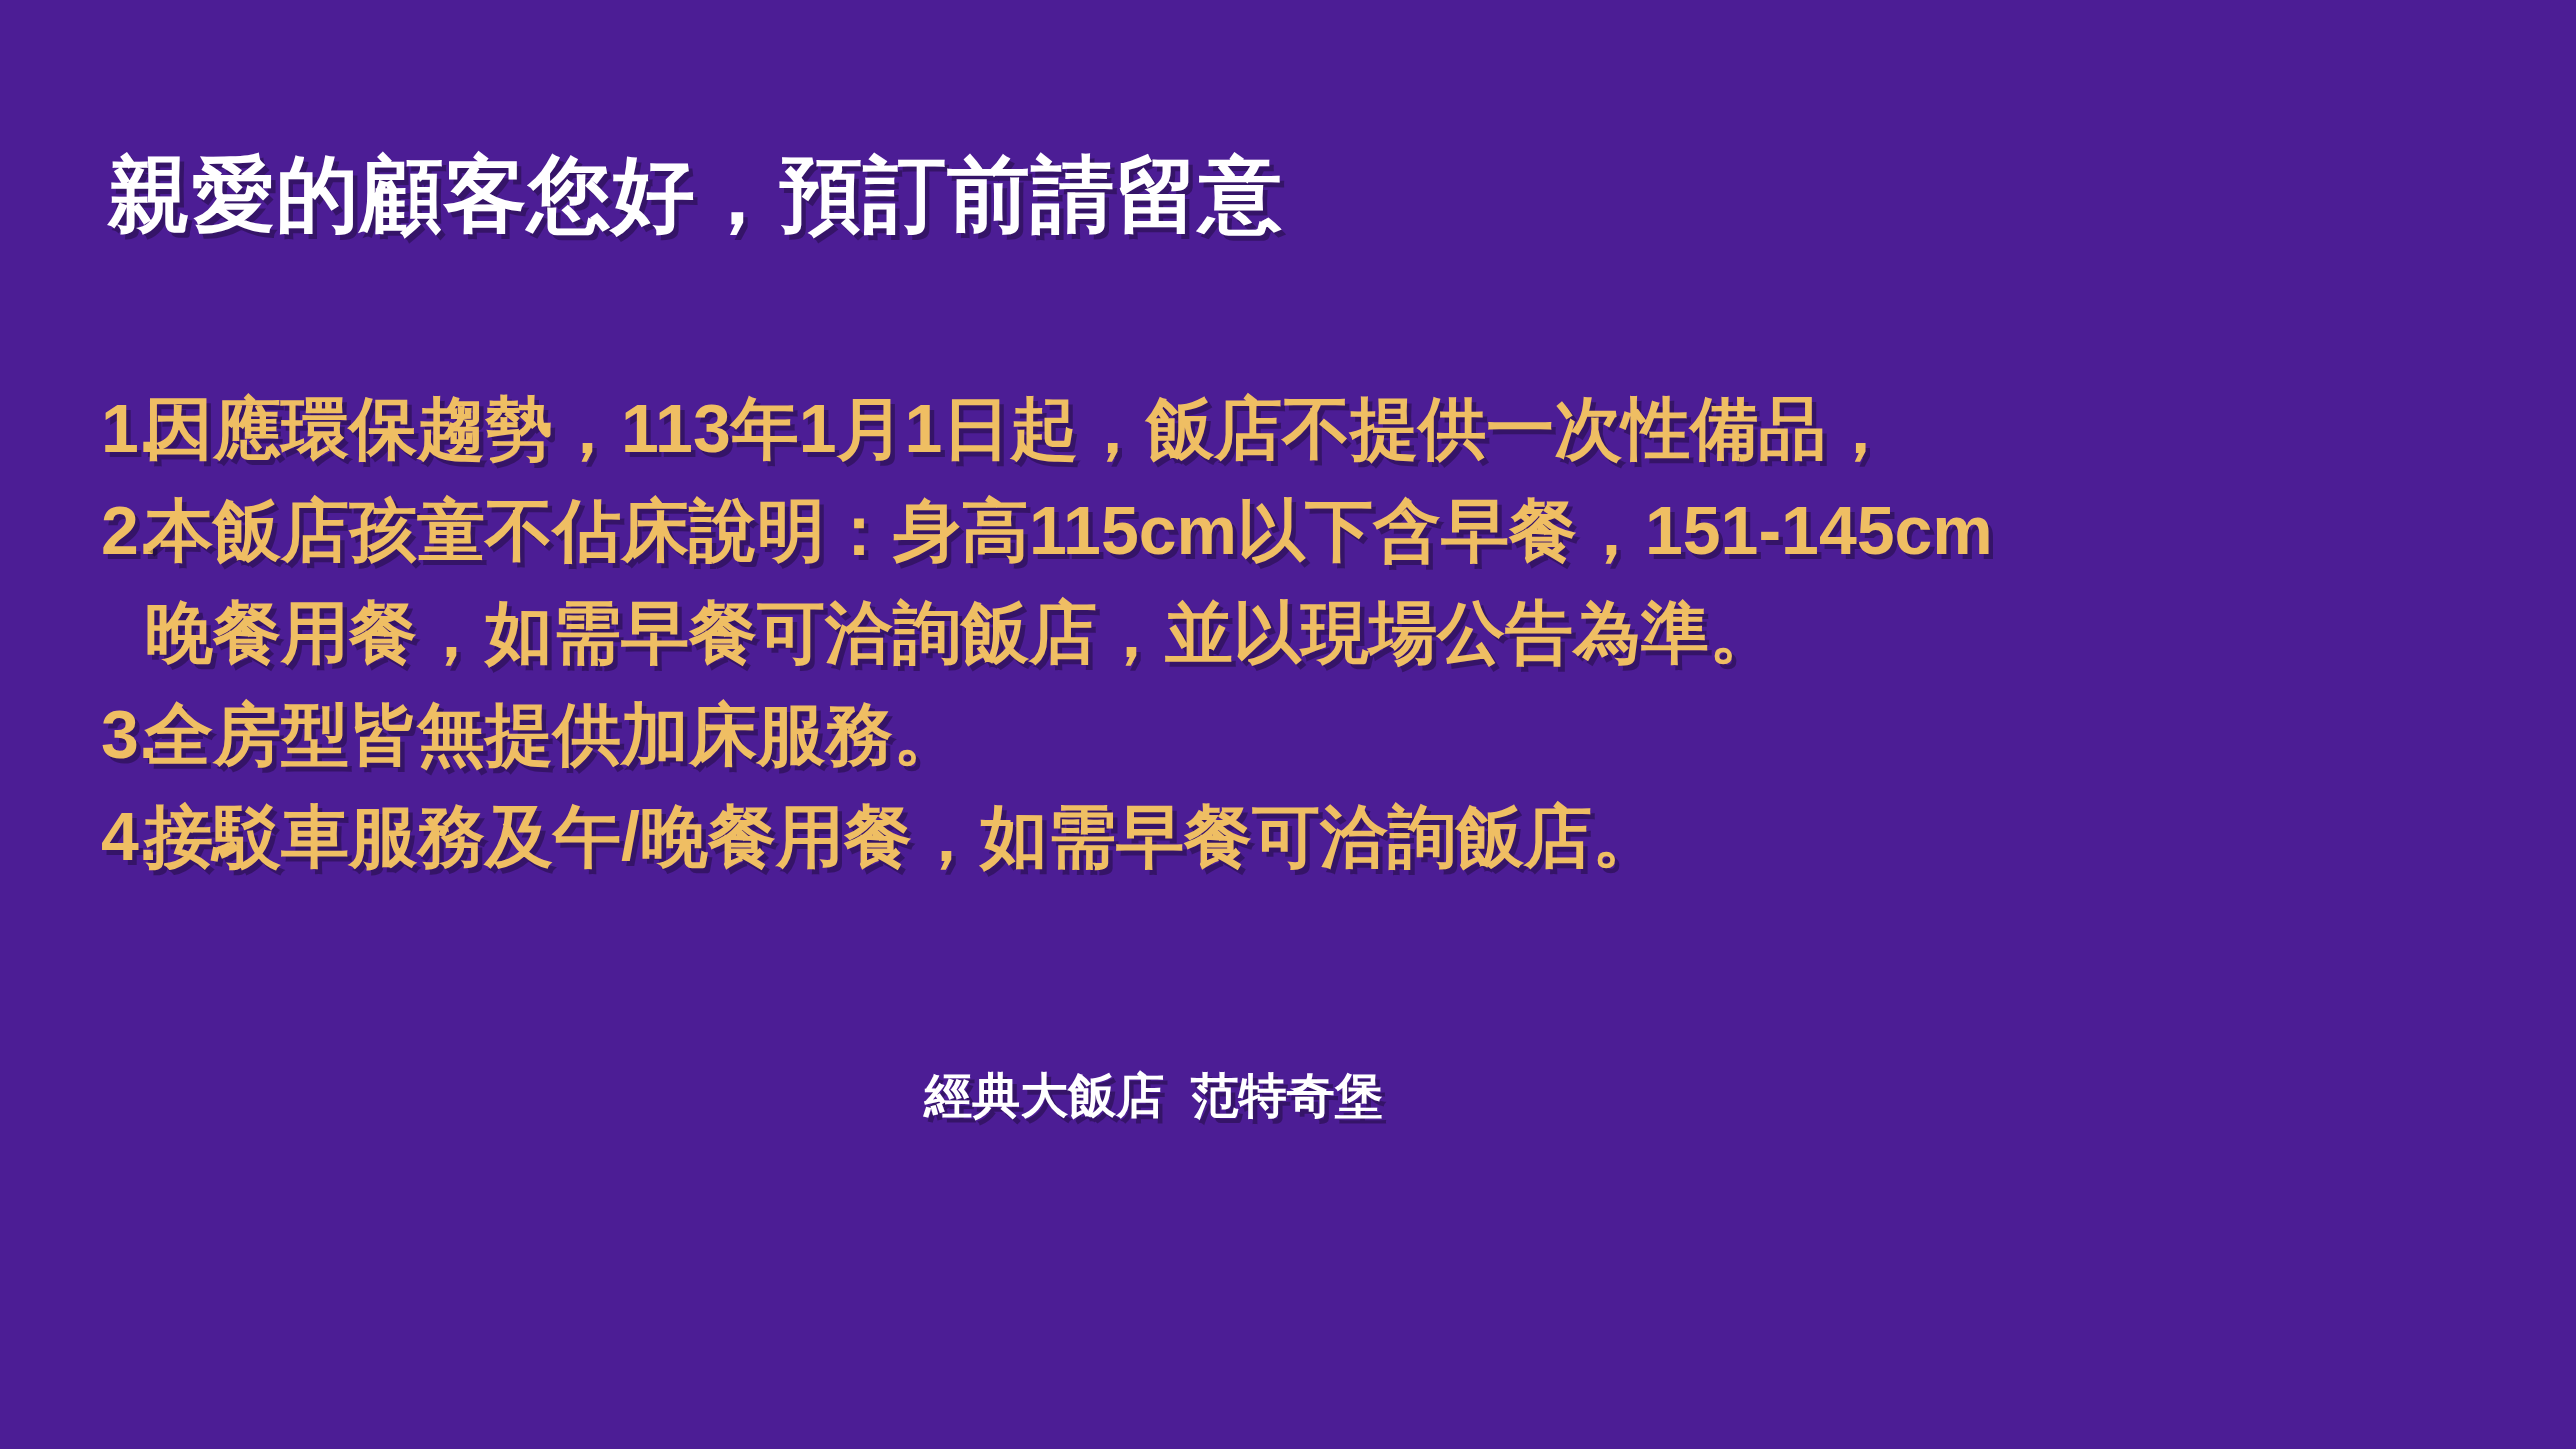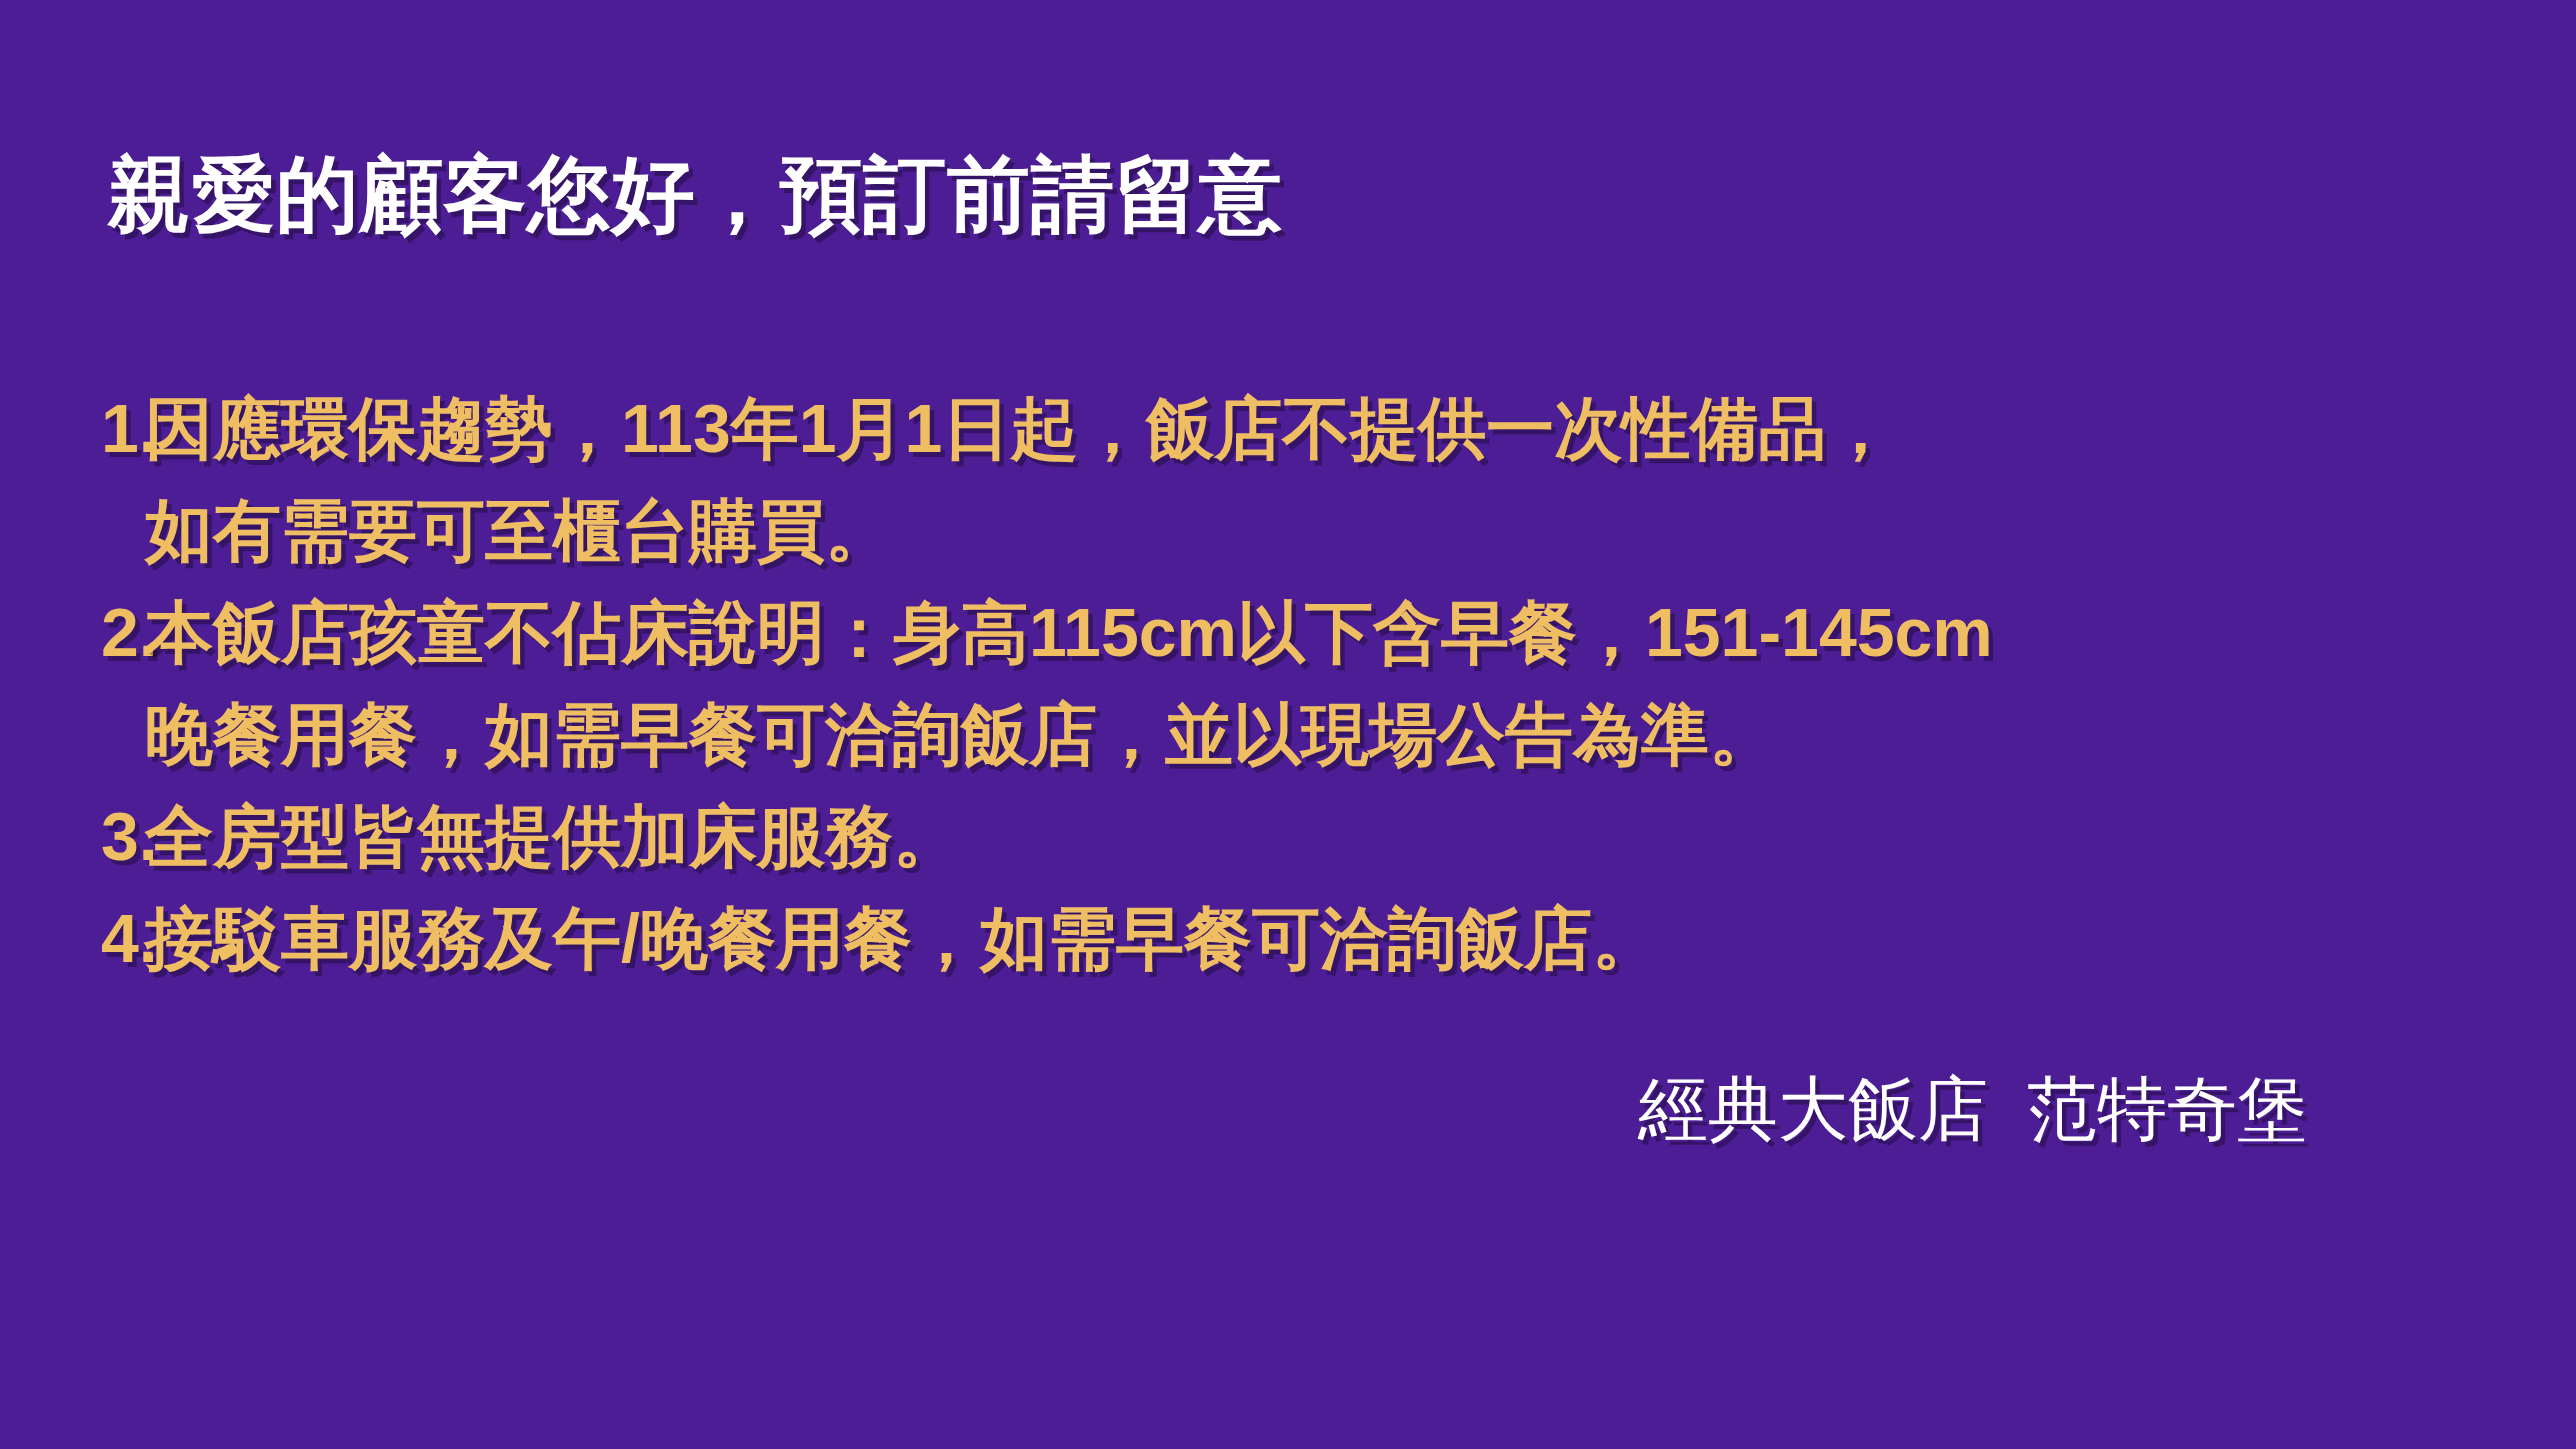--- a/index.html
+++ b/index.html
@@ -67,45 +67,44 @@
   .notice-line {
     white-space: nowrap;
   }
 
   
   #hotel-signature {
     position: absolute;
     left: 0;
     top: 1067px;
     width: 2576px;
-    text-align: right;
+    text-align: center;
     padding-right: 269px;
     box-sizing: border-box;
-    font-size: 70px;
-    font-weight: normal;
+    font-size: 48px;
+    font-weight: bold;
     line-height: 1.2;
     color: #ffffff;
     white-space: pre;
     text-shadow: 4.5px 4.5px 0 rgba(0,0,0,0.30);
   }
 </style>
 </head>
 <body>
 
 <div id="slide">
 
   <div id="notice-title">親愛的顧客您好，預訂前請留意</div>
 
   <div id="notice-list">
 
     <div class="notice-item">
       <span class="notice-num">1.</span>
       <span class="notice-body">
         <span class="notice-line">因應環保趨勢，113年1月1日起，飯店不提供一次性備品，</span><br>
-        <span class="notice-line">如有需要可至櫃台購買。</span>
       </span>
     </div>
 
     <div class="notice-item">
       <span class="notice-num">2.</span>
       <span class="notice-body">
         <span class="notice-line">本飯店孩童不佔床說明：身高115cm以下含早餐，151-145cm</span><br>
         <span class="notice-line">晚餐用餐，如需早餐可洽詢飯店，並以現場公告為準。</span>
       </span>
     </div>

